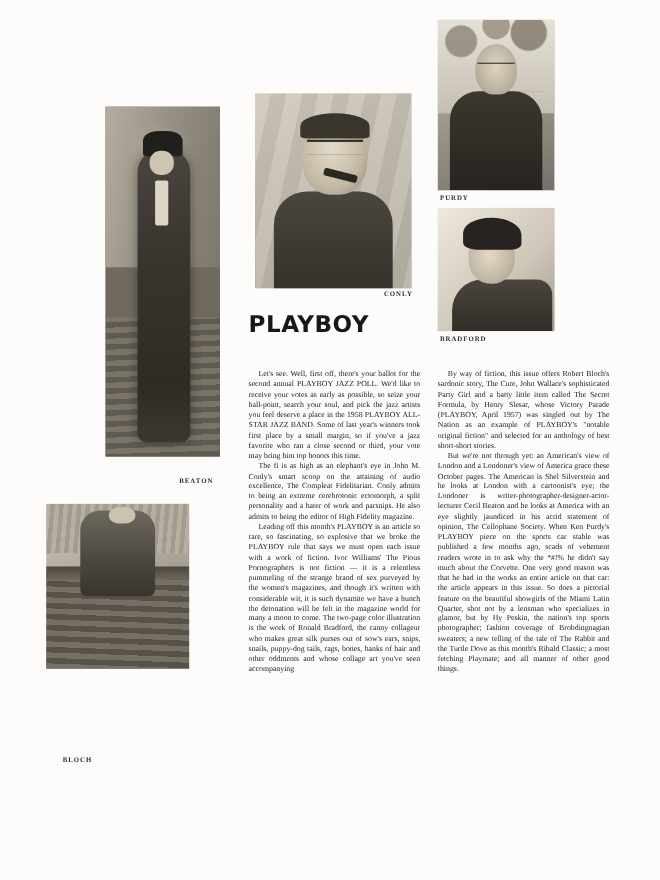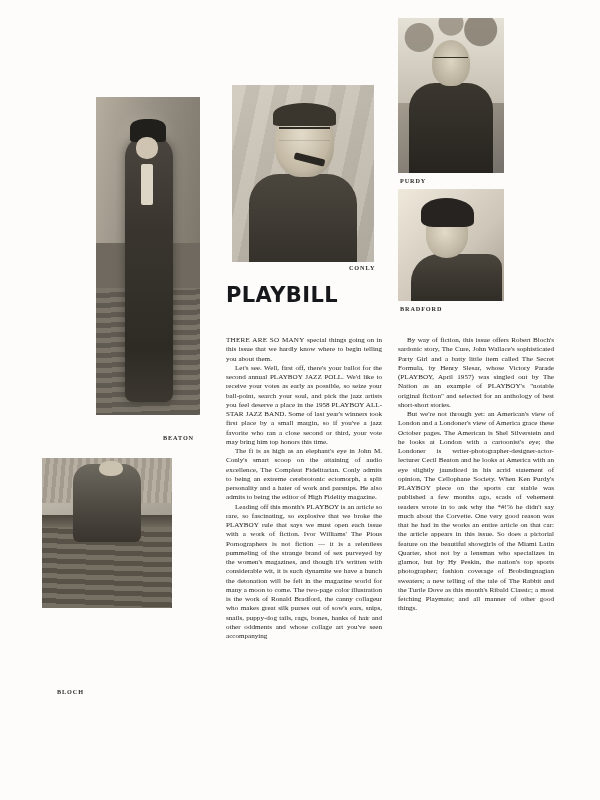--- a/index.html
+++ b/index.html
@@ -257,24 +257,23 @@
 
   <div class="photo" id="photo-bloch">
     <div class="water"></div>
     <div class="boat"></div>
     <div class="gunwale"></div>
     <div class="figure"></div>
     <div class="head"></div>
   </div>
   <div class="caption" style="left:57px; top:688px;">BLOCH</div>
 
-  <div id="playbill-title">PLAYBILL</div>
+  <div id="playbill-title">PLAYBOY</div>
 
   <div class="column" id="col-left">
-    <p class="first"><span class="sc">THERE ARE SO MANY</span><span> special things going on in this issue that we hardly know where to begin telling you about them.</span></p>
     <p>Let's see. Well, first off, there's your ballot for the second annual PLAYBOY JAZZ POLL. We'd like to receive your votes as early as possible, so seize your ball-point, search your soul, and pick the jazz artists you feel deserve a place in the 1958 PLAYBOY ALL-STAR JAZZ BAND. Some of last year's winners took first place by a small margin, so if you've a jazz favorite who ran a close second or third, your vote may bring him top honors this time.</p>
     <p>The fi is as high as an elephant's eye in John M. Conly's smart scoop on the attaining of audio excellence, The Compleat Fidelitarian. Conly admits to being an extreme cerebrotonic ectomorph, a split personality and a hater of work and parsnips. He also admits to being the editor of High Fidelity magazine.</p>
     <p>Leading off this month's PLAYBOY is an article so rare, so fascinating, so explosive that we broke the PLAYBOY rule that says we must open each issue with a work of fiction. Ivor Williams' The Pious Pornographers is not fiction — it is a relentless pummeling of the strange brand of sex purveyed by the women's magazines, and though it's written with considerable wit, it is such dynamite we have a hunch the detonation will be felt in the magazine world for many a moon to come. The two-page color illustration is the work of Ronald Bradford, the canny collageur who makes great silk purses out of sow's ears, snips, snails, puppy-dog tails, rags, bones, hanks of hair and other oddments and whose collage art you've seen accompanying</p>
   </div>
 
   <div class="column" id="col-right">
     <p>By way of fiction, this issue offers Robert Bloch's sardonic story, The Cure, John Wallace's sophisticated Party Girl and a batty little item called The Secret Formula, by Henry Slesar, whose Victory Parade (PLAYBOY, April 1957) was singled out by The Nation as an example of PLAYBOY's "notable original fiction" and selected for an anthology of best short-short stories.</p>
     <p>But we're not through yet: an American's view of London and a Londoner's view of America grace these October pages. The American is Shel Silverstein and he looks at London with a cartoonist's eye; the Londoner is writer-photographer-designer-actor-lecturer Cecil Beaton and he looks at America with an eye slightly jaundiced in his acrid statement of opinion, The Cellophane Society. When Ken Purdy's PLAYBOY piece on the sports car stable was published a few months ago, scads of vehement readers wrote in to ask why the *#!% he didn't say much about the Corvette. One very good reason was that he had in the works an entire article on that car: the article appears in this issue. So does a pictorial feature on the beautiful showgirls of the Miami Latin Quarter, shot not by a lensman who specializes in glamor, but by Hy Peskin, the nation's top sports photographer; fashion coverage of Brobdingnagian sweaters; a new telling of the tale of The Rabbit and the Turtle Dove as this month's Ribald Classic; a most fetching Playmate; and all manner of other good things.</p>
   </div>
 

